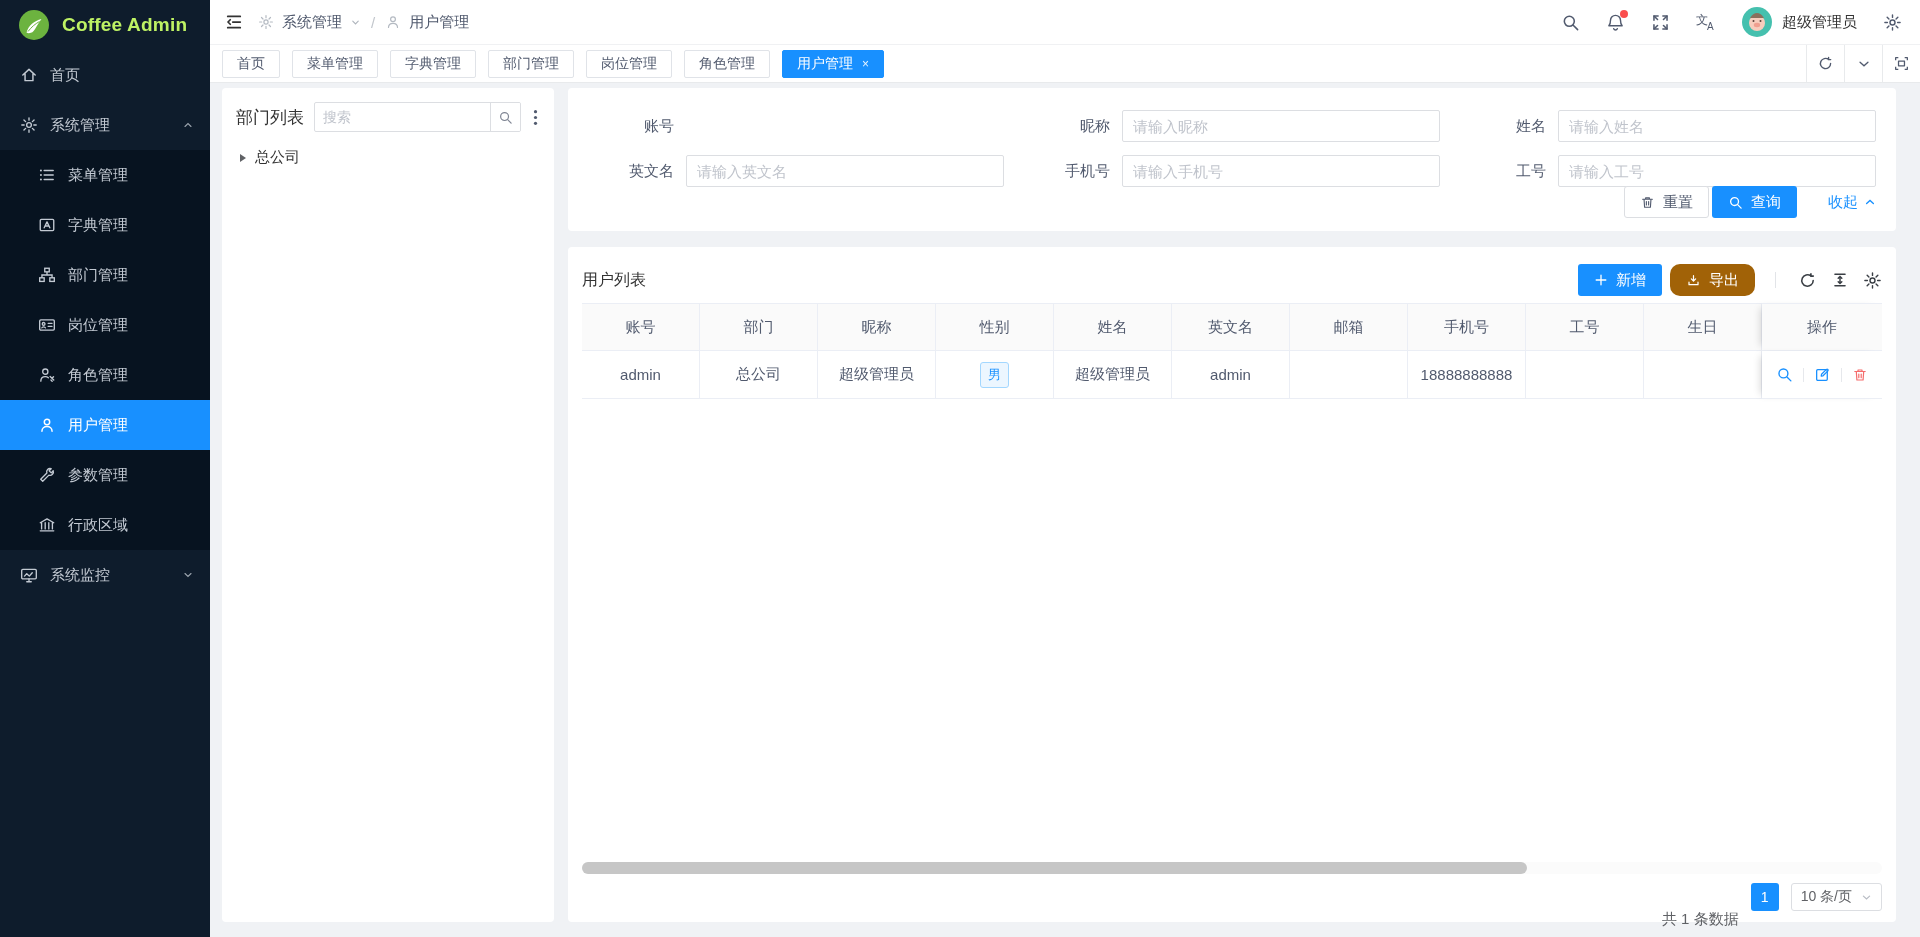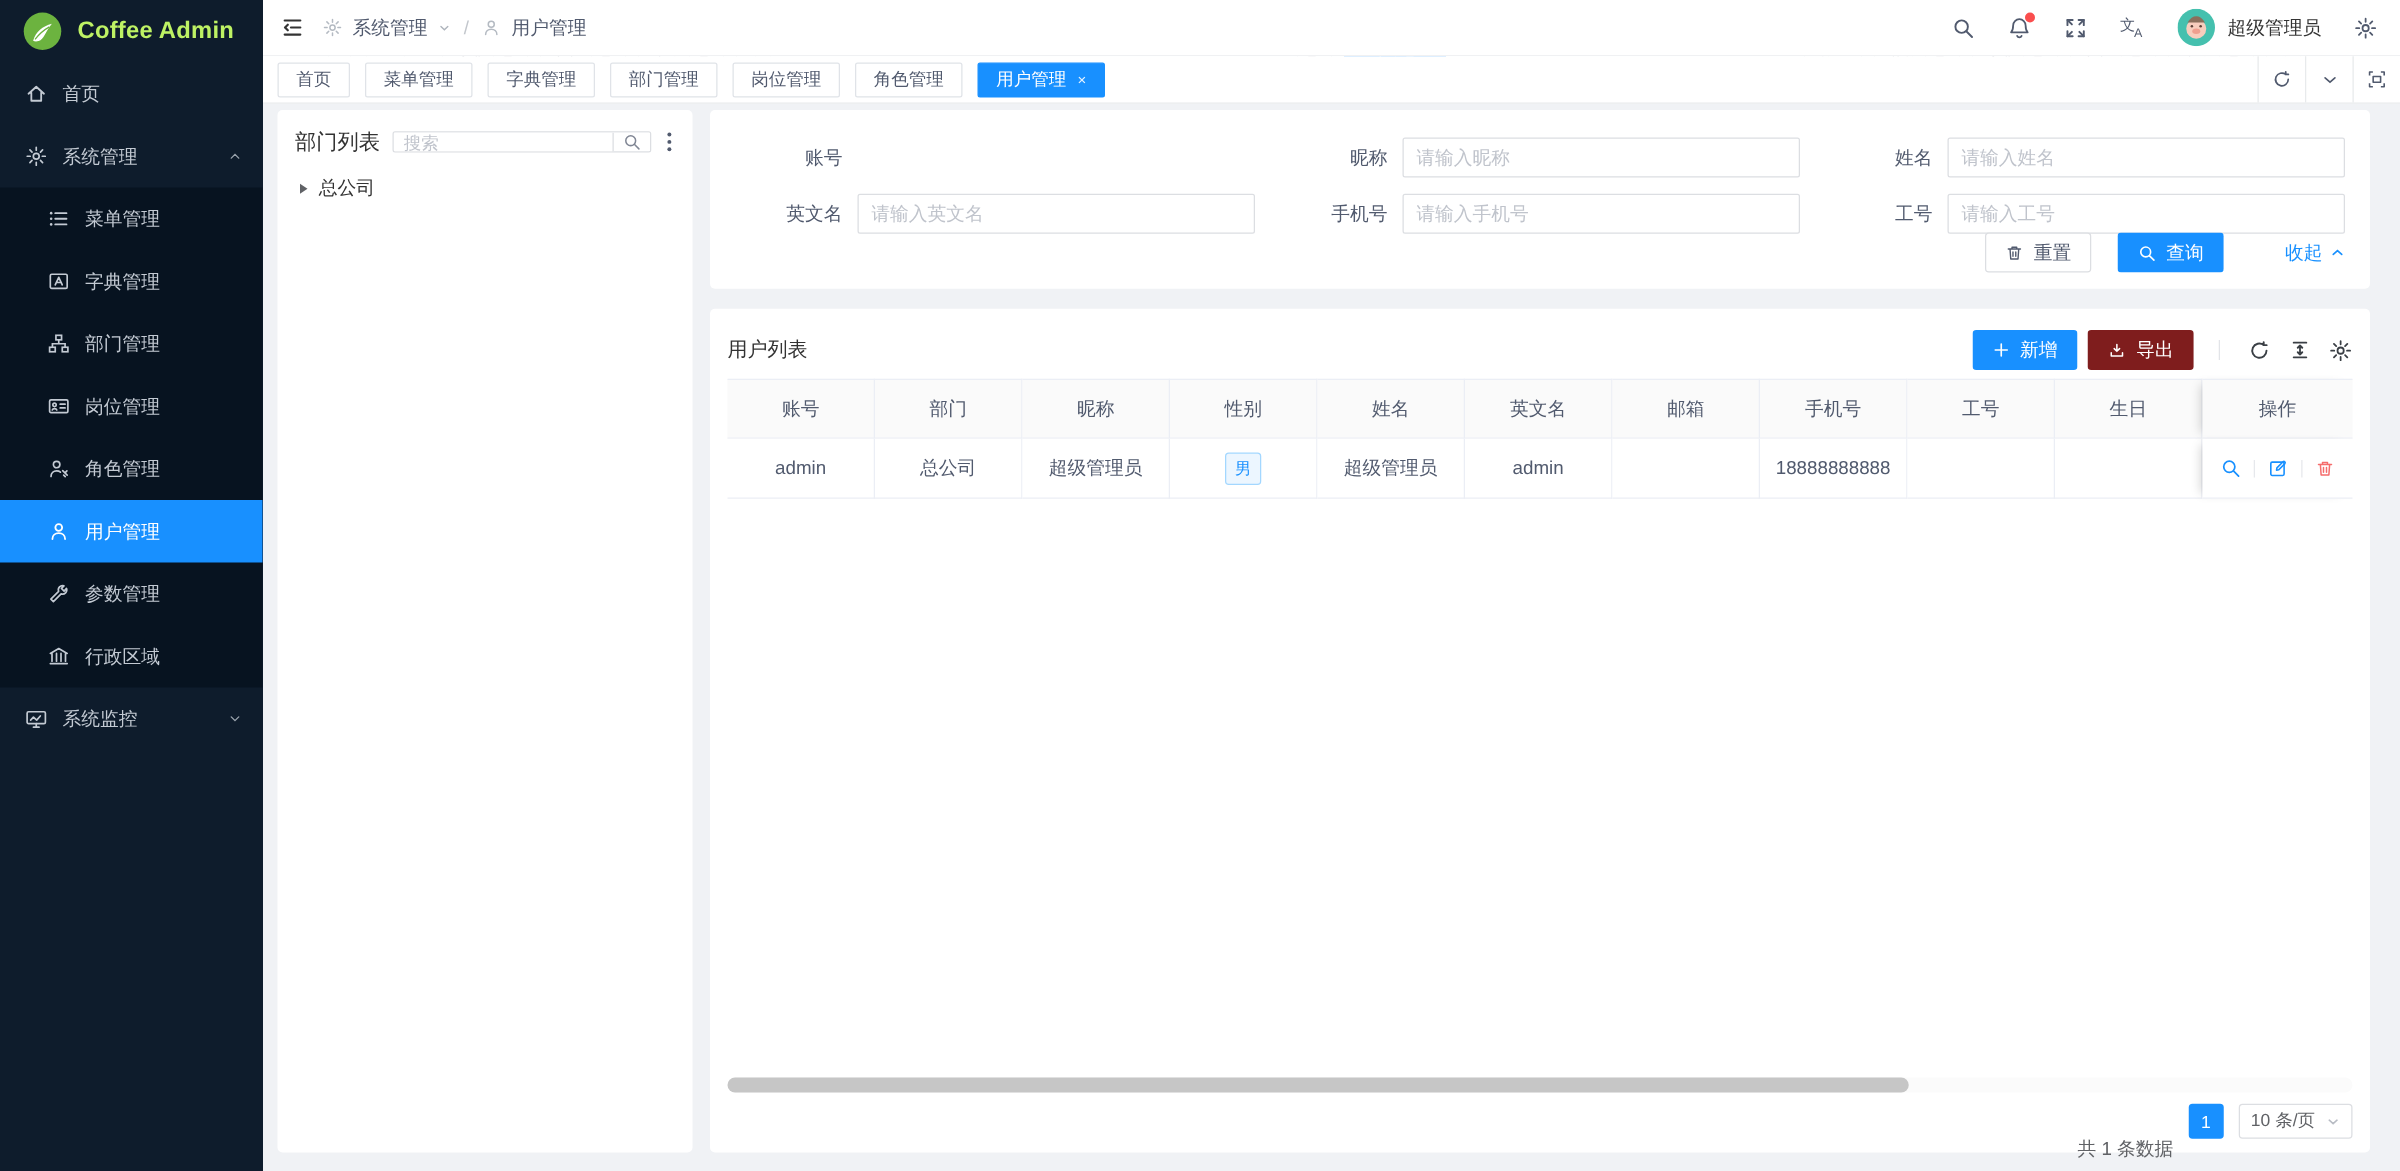--- a/index.html
+++ b/index.html
@@ -44,41 +44,41 @@
   .tab-tools { margin-left:auto; display:flex; align-items:center; height:100%; }
   .tool { width:38px; height:100%; display:flex; align-items:center; justify-content:center; border-left:1px solid #e8eaec; color:#515a6e; cursor:pointer; }
 
   
   .content { position:fixed; left:210px; top:84px; right:0; bottom:0; display:flex; gap:14px; padding:4px 24px 15px 12px; }
 
   
   .dept-card { width:332px; flex:none; background:#fff; border-radius:4px; padding:14px; }
   .dept-head { display:flex; align-items:center; gap:10px; }
   .dept-title { font-size:17px; color:#333; white-space:nowrap; }
-  .dept-search { flex:1; display:flex; height:17px; border:1px solid #dcdee2; border-radius:2px; align-items:center; overflow:hidden; }
+  .dept-search { flex:1; display:flex; height:30px; border:1px solid #dcdee2; border-radius:2px; align-items:center; overflow:hidden; }
   .dept-search input { flex:1; min-width:0; border:none; outline:none; padding:0 8px; font-size:14px; color:#333; font-family:inherit; }
   .dept-search-btn { width:30px; height:100%; border-left:1px solid #dcdee2; display:flex; align-items:center; justify-content:center; color:#808694; cursor:pointer; background:#fff; }
   .dots-btn { color:#515a6e; cursor:pointer; padding:0 2px; }
   .tree-item { margin-top:16px; display:flex; align-items:center; gap:9px; color:#333; font-size:15px; padding-left:4px; cursor:pointer; }
   .caret-right { width:0; height:0; border-left:6px solid #606266; border-top:4.5px solid transparent; border-bottom:4.5px solid transparent; }
 
   .main-col { flex:1; display:flex; flex-direction:column; min-width:0; }
 
   
   .search-card { background:#fff; border-radius:4px; height:143px; padding:22px 20px 0 0; position:relative; flex:none; }
   .form-grid { display:grid; grid-template-columns:1fr 1fr 1fr; row-gap:13px; }
   .field { display:flex; align-items:center; }
   .field .f-label { width:118px; text-align:right; padding-right:12px; color:#515a6e; white-space:nowrap; flex:none; }
   .field input { flex:1; min-width:0; height:32px; border:1px solid #dcdee2; border-radius:2px; padding:0 10px; font-size:15px; color:#333; outline:none; font-family:inherit; }
   input::placeholder { color:#c0c4cc; }
-  .form-actions { position:absolute; right:20px; bottom:13px; display:flex; align-items:center; gap:21px;margin-top:48px; }
+  .form-actions { position:absolute; right:20px; bottom:13px; display:flex; align-items:center; gap:3px;margin-top:48px; }
   .btn { height:32px; padding:0 15px; border-radius:3px; display:inline-flex; align-items:center; gap:8px; font-size:15px; cursor:pointer; border:1px solid transparent; font-family:inherit; }
   .btn-default { background:#fff; border-color:#dcdee2; color:#515a6e; }
   .btn-primary { background:#1890ff; color:#fff; }
-  .btn-warning { background:#7f1d1d; color:#fff; }
+  .btn-warning { background:#a16207; color:#fff;border-radius:10px; }
   .link-collapse { color:#1890ff; display:inline-flex; align-items:center; gap:6px; cursor:pointer; font-size:15px;padding-left:28px; }
 
   
   .table-card { flex:1; margin-top:16px; background:#fff; border-radius:4px; padding:12px 14px 8px; display:flex; flex-direction:column; min-height:0; }
   .table-head { display:flex; align-items:center; height:42px; flex:none; }
   .table-title { font-size:16px; color:#333; }
   .table-actions { margin-left:auto; display:flex; align-items:center; }
   .table-actions .btn { margin-left:8px; }
   .va-divider { width:1px; height:16px; background:#e2e4e8; margin:0 8px 0 20px; }
   .t-tool { color:#3a3f45; margin-left:14px; cursor:pointer; }

